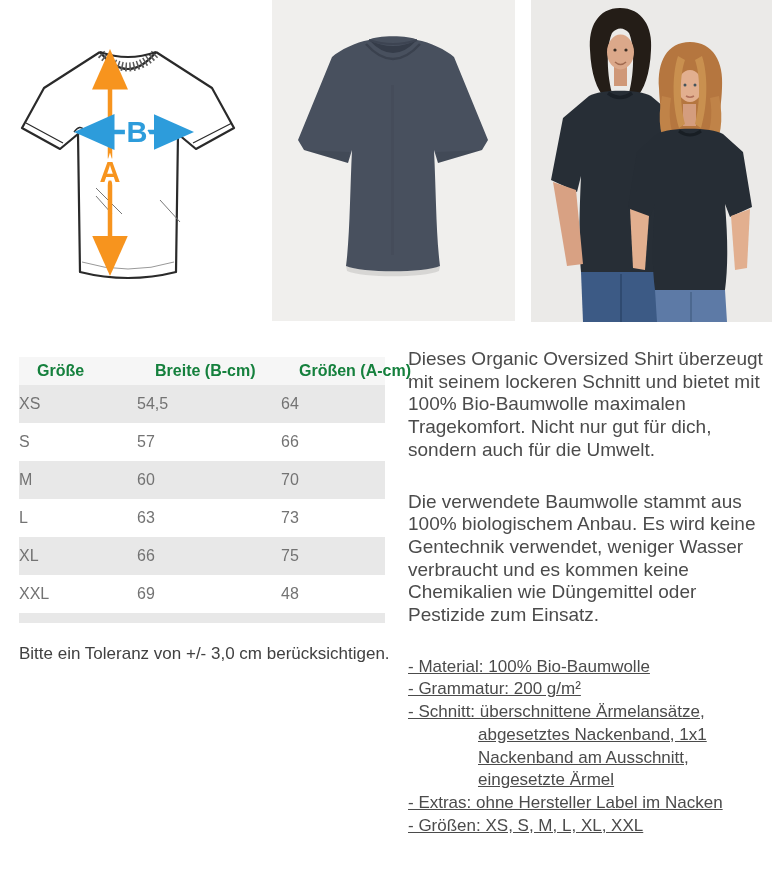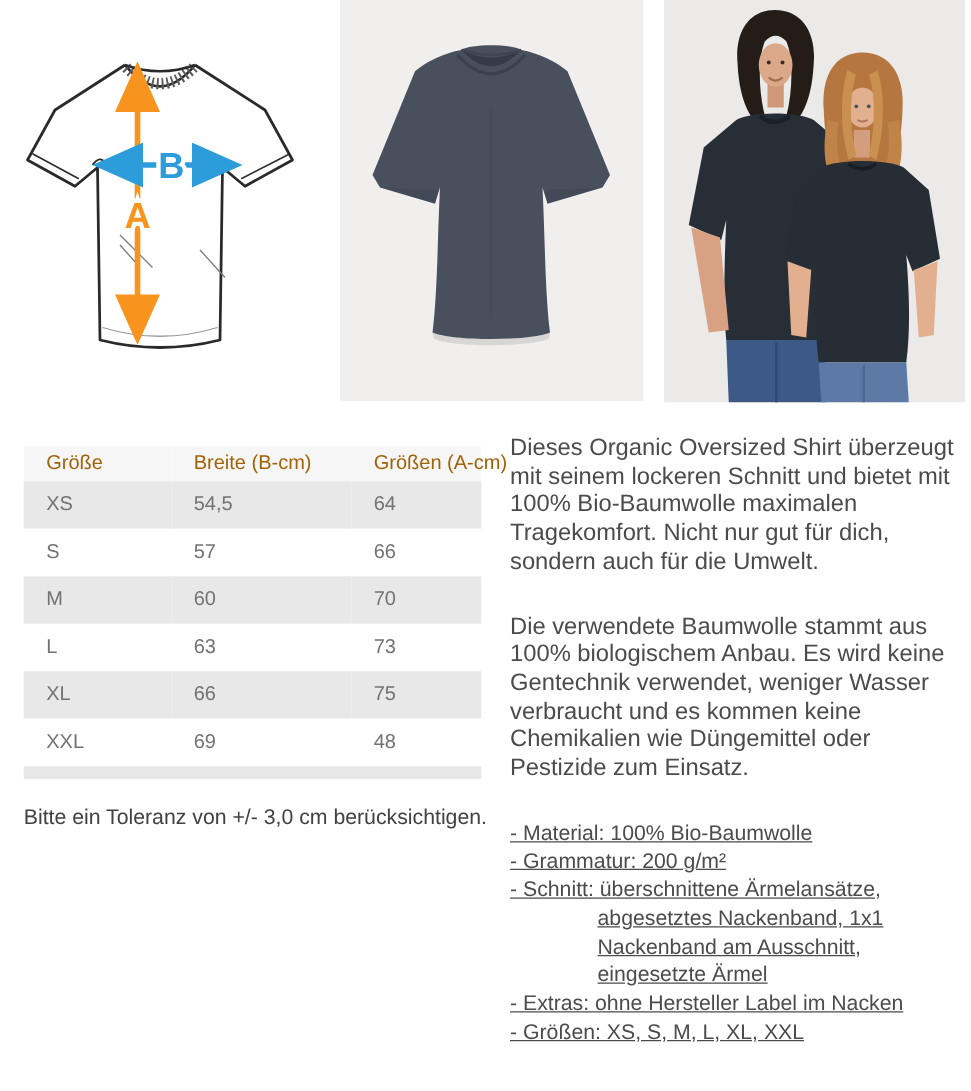--- a/index.html
+++ b/index.html
@@ -18,25 +18,25 @@
 
   .content { display:flex; margin-top:24px; }
   .left-col  { width:408px; padding:11px 0 0 19px; }
   .right-col { width:369px; padding-top:2px; }
 
   table.size-table { width:366px; border-collapse:collapse; table-layout:fixed; }
   table.size-table col.c1 { width:118px; }
   table.size-table col.c2 { width:144px; }
   table.size-table col.c3 { width:104px; }
   table.size-table th {
-    background:#f6f6f6; color:#a16207; font-weight:400; font-size:16px;
+    background:#f6f6f6; color:#15803d; font-weight:700; font-size:16px;
     text-align:left; height:28px; padding-left:18px; white-space:nowrap;
   }
   table.size-table td {
-    color:#737373; font-size:16px; height:38px; padding-left:18px;
+    color:#737373; font-size:16px; height:38px; 
     background:#ffffff;
   }
   table.size-table tbody tr:nth-child(odd) td { background:#e8e8e8; }
   table.size-table td.foot { height:10px; background:#e8e8e8; padding:0; }
 
   .tolerance { margin-top:21px; font-size:17px; color:#414141; }
 
   .right-col p {
     font-size:19px; line-height:22.7px; color:#4b4b4b;
     margin:0 0 29px 0; width:362px;

